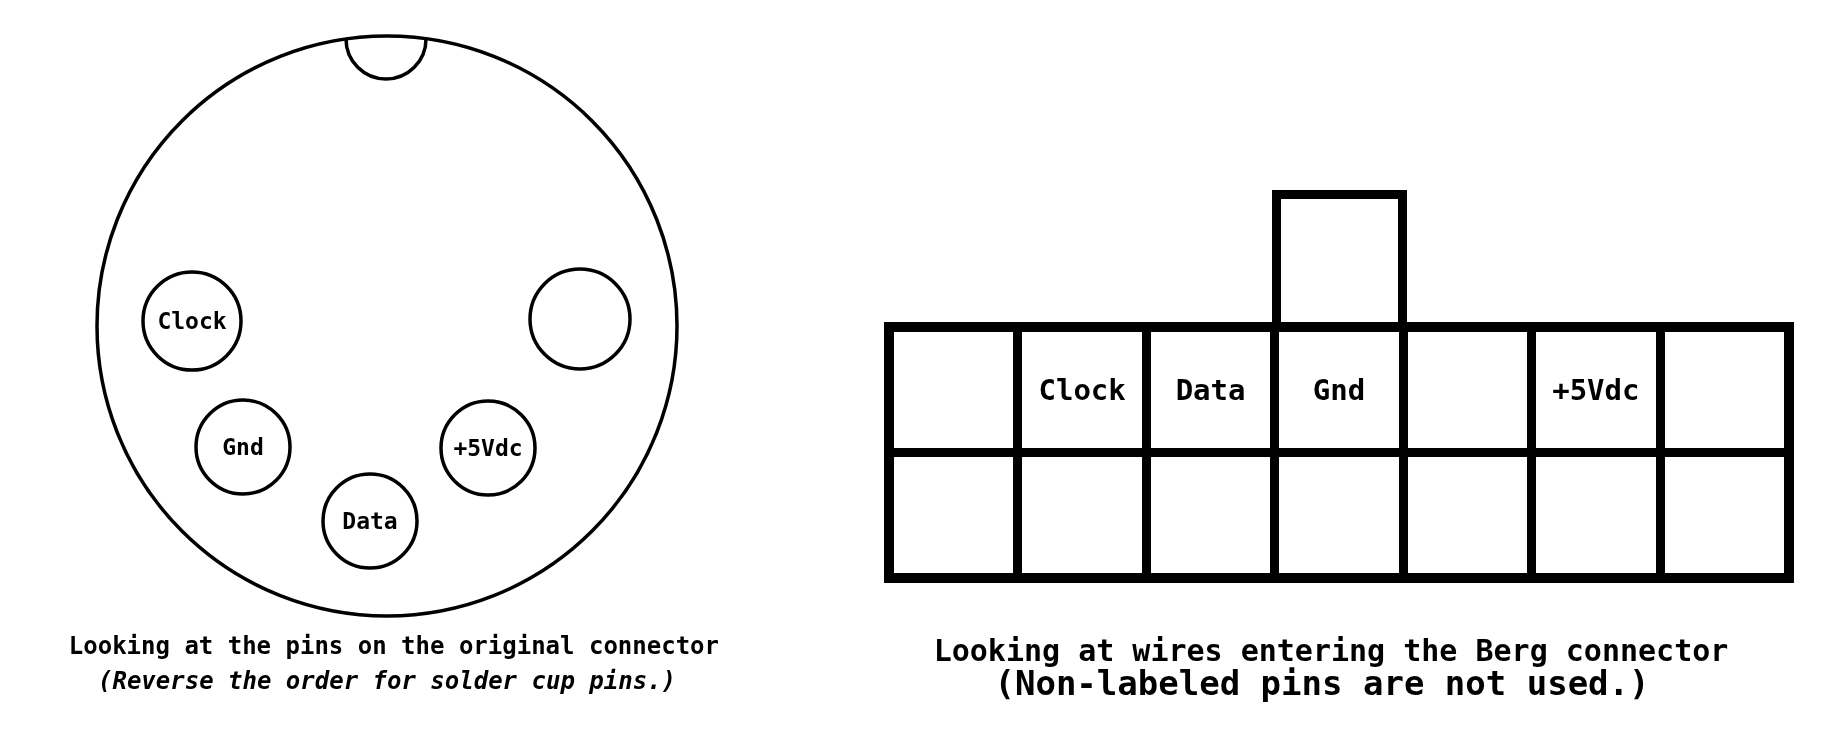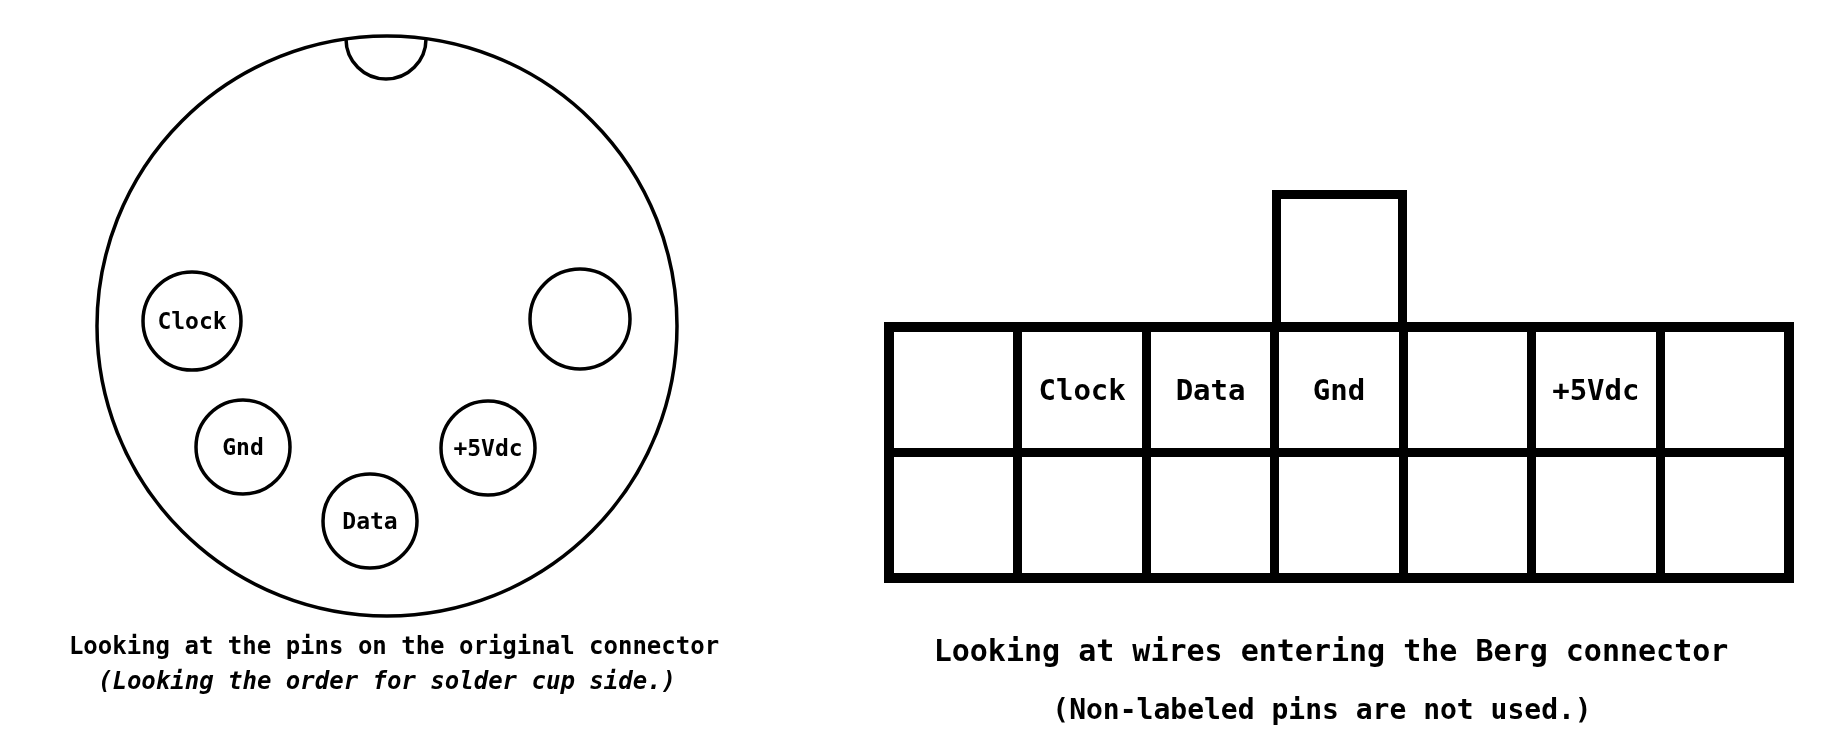--- a/index.html
+++ b/index.html
@@ -37,24 +37,24 @@
     text-anchor: middle;
   }
 
   .caption {
     position: absolute;
     text-align: center;
     font-weight: bold;
     white-space: nowrap;
     color: #000000;
   }
-  .caption-left-1  { left: 37px;  top: 632px; width: 690px; font-size: 24px; }
+  .caption-left-1  { left: 17px;  top: 632px; width: 690px; font-size: 24px; text-align: right; }
   .caption-left-2  { left: 30px;  top: 667px; width: 690px; font-size: 24px; font-style: italic; }
   .caption-right-1 { left: 884px; top: 633px; width: 870px; font-size: 30px; }
-  .caption-right-2 { left: 875px; top: 693px; width: 870px; font-size: 28px; }
+  .caption-right-2 { left: 875px; top: 663px; width: 870px; font-size: 34px; }
 
   
   .berg-tab {
     position: absolute;
     left: 1260px;
     top: 190px;
     width: 135px;
     height: 141px;
     box-sizing: border-box;
     border: 9px solid #000000;
@@ -108,21 +108,21 @@
     <text class="pin-label" x="231" y="455">Gnd</text>
 
     <circle class="outline" cx="476" cy="448" r="47"></circle>
     <text class="pin-label" x="476" y="456">+5Vdc</text>
 
     <circle class="outline" cx="358" cy="521" r="47"></circle>
     <text class="pin-label" x="358" y="529">Data</text>
   </svg>
 
   <div class="caption caption-left-1">Looking at the pins on the original connector</div>
-  <div class="caption caption-left-2">(Looking the order for solder cup side.)</div>
+  <div class="caption caption-left-2">(Reverse the order for solder cup pins.)</div>
 
   <div class="berg-tab"></div>
 
   <div class="berg-grid">
 
     <div class="berg-cell">
       <span></span>
     </div>
     <div class="berg-cell">
       <span>Clock</span>

